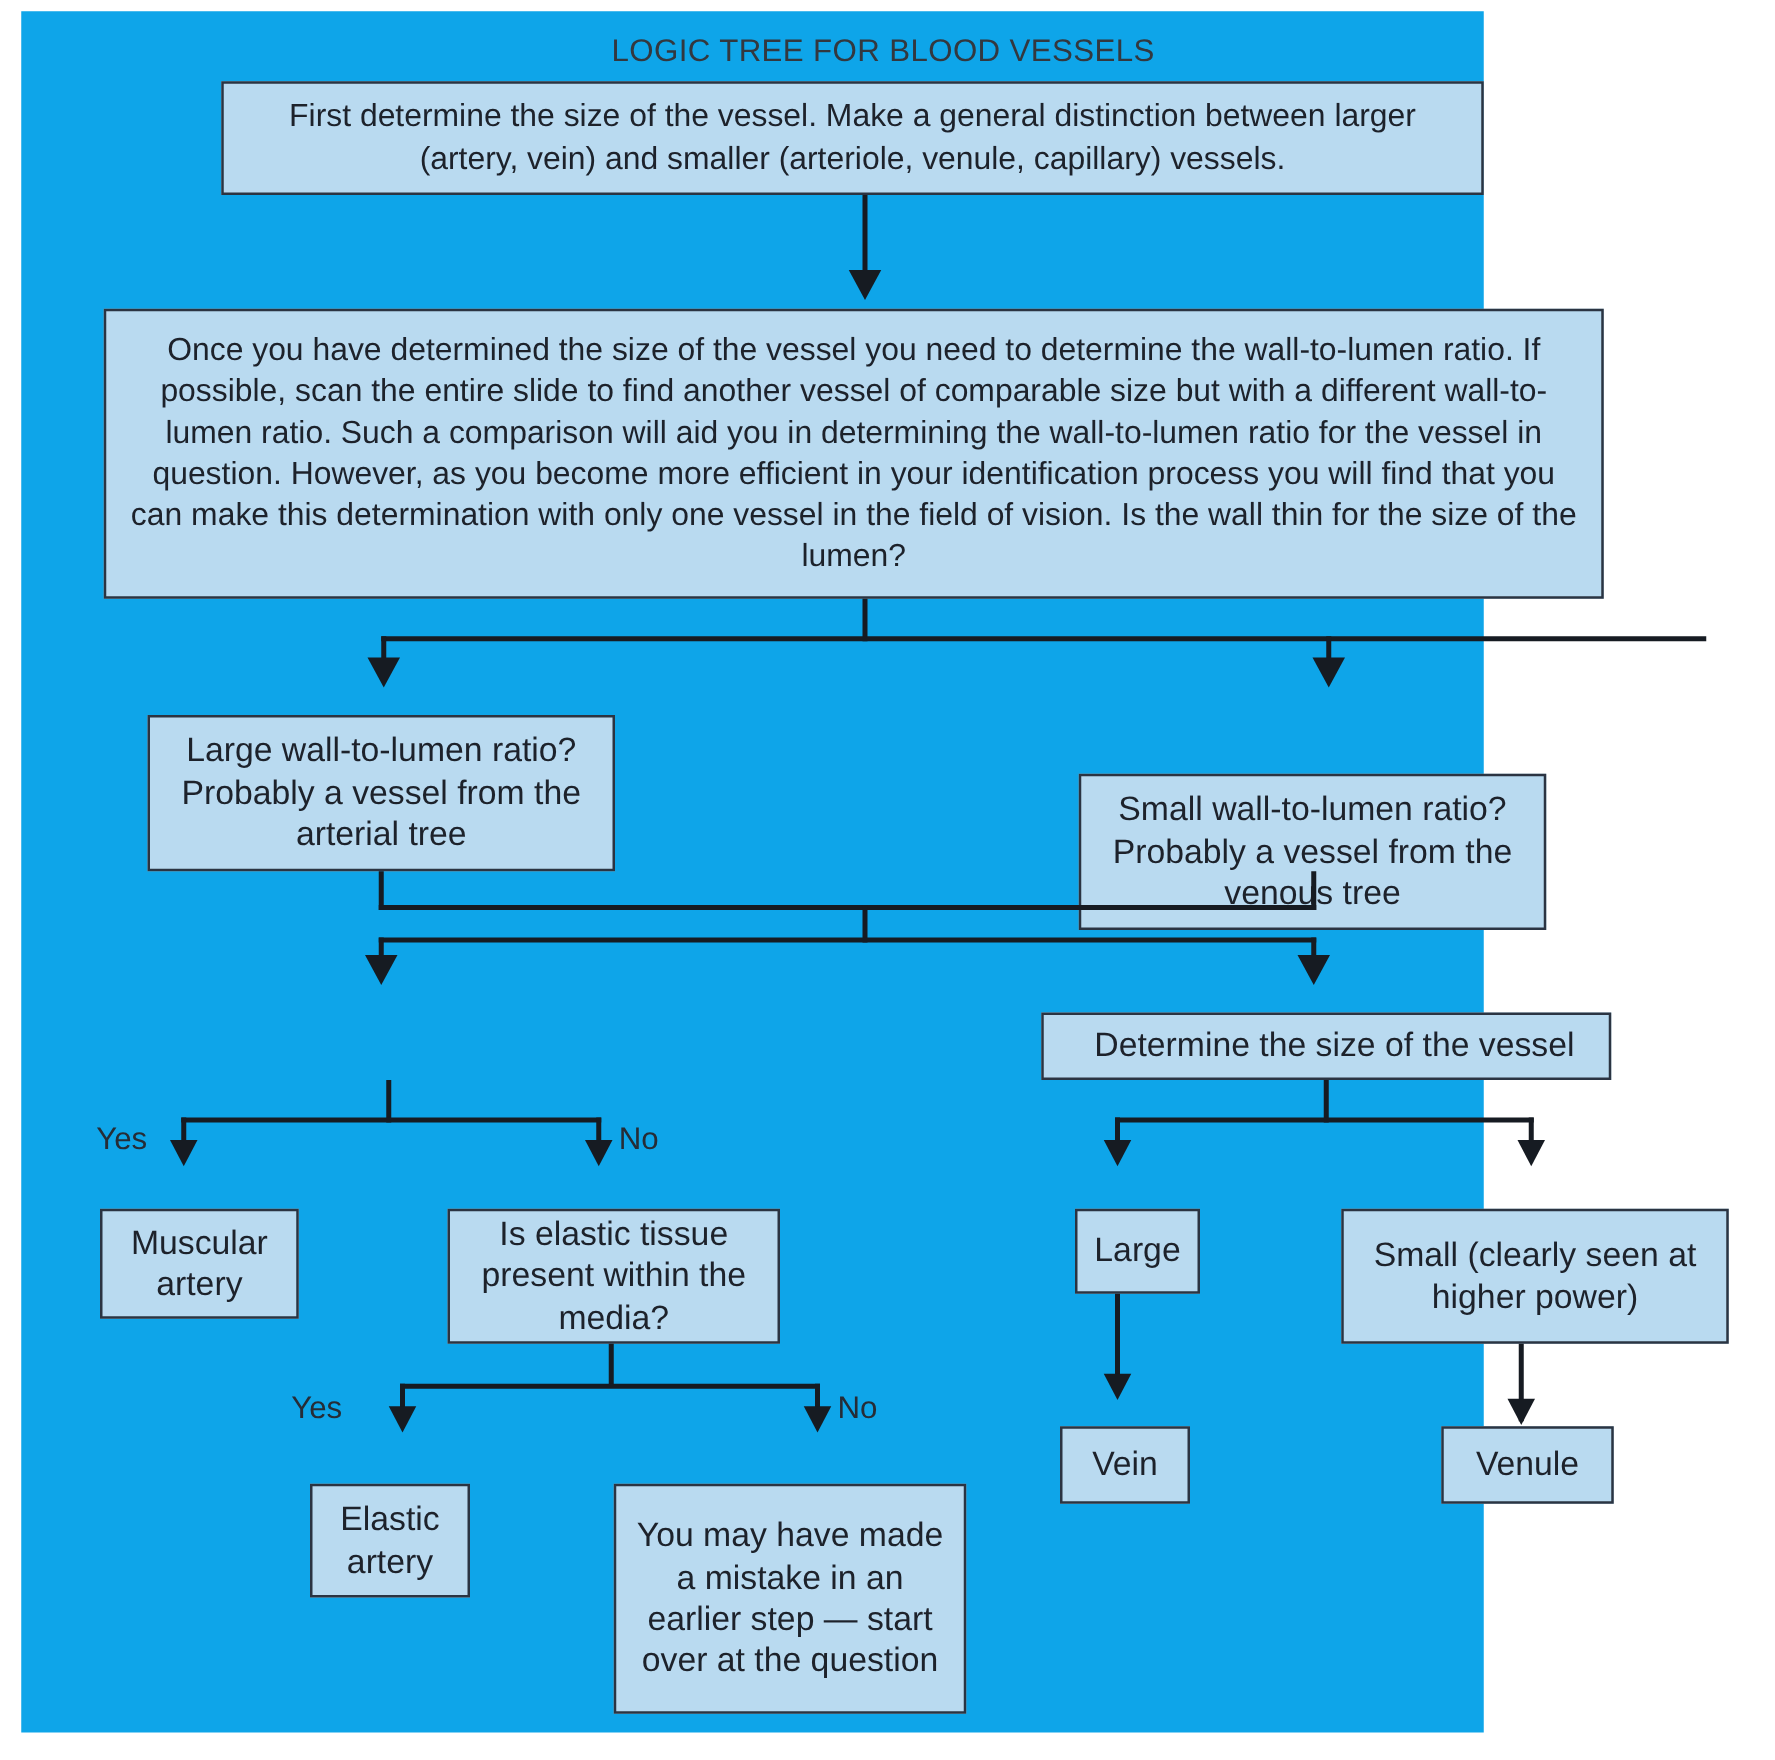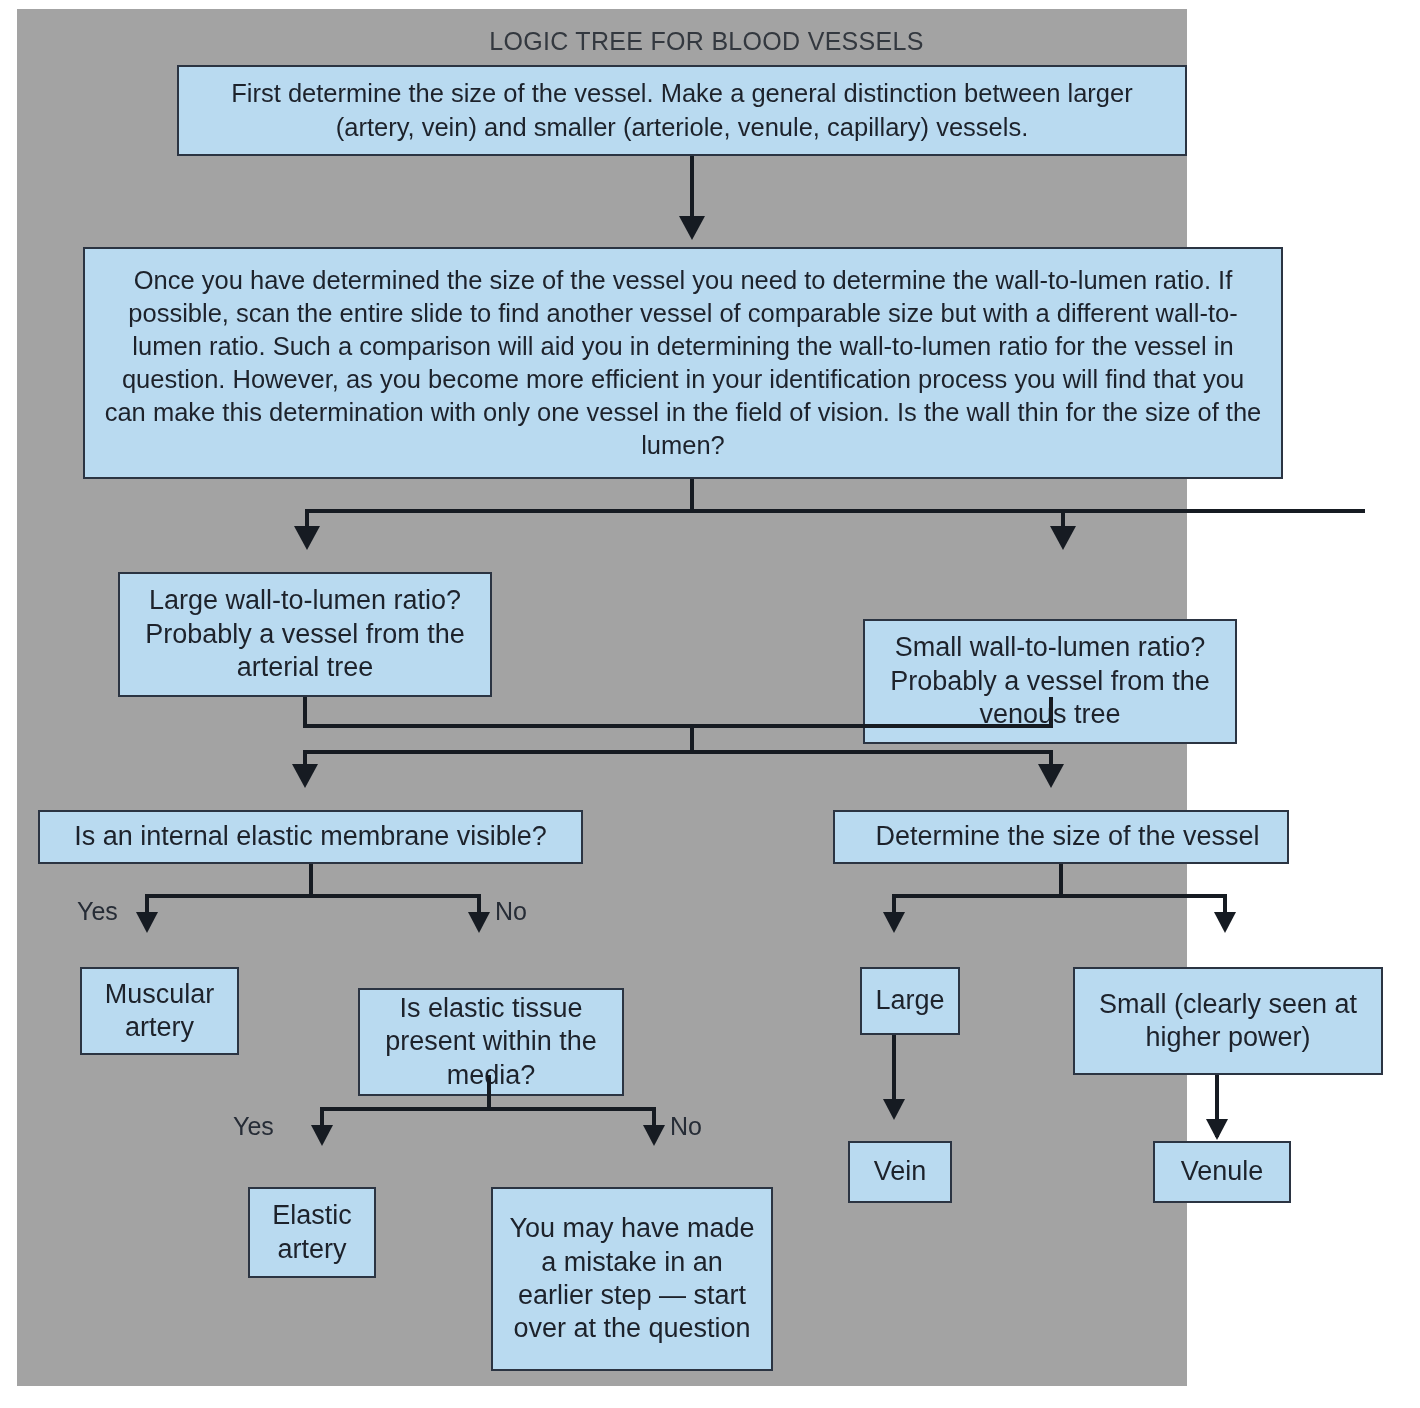--- a/index.html
+++ b/index.html
@@ -13,21 +13,21 @@
     font-family: "Liberation Sans", sans-serif;
     overflow: hidden;
   }
 
   #canvas {
     position: absolute;
     left: 17px;
     top: 9px;
     width: 1170px;
     height: 1377px;
-    background: #a3a3a3;
+    background: #0ea5e9;
   }
 
   .title {
     position: absolute;
     left: 0;
     top: 18px;
     width: 1379px;
     text-align: center;
     font-size: 25px;
     color: #33383f;
@@ -112,41 +112,40 @@
   <div class="vline" style="left:286px; top:688px; height:31px;"></div>
   <div class="vline" style="left:1032px; top:688px; height:31px;"></div>
   <div class="hline" style="left:286px; top:715px; width:750px;"></div>
   <div class="vline" style="left:673px; top:715px; height:30px;"></div>
   <div class="hline" style="left:286px; top:741px; width:750px;"></div>
   <div class="vline" style="left:286px; top:741px; height:22px;"></div>
   <div class="vline" style="left:1032px; top:741px; height:22px;"></div>
   <div class="arrowhead" style="left:275px; top:755px;"></div>
   <div class="arrowhead" style="left:1021px; top:755px;"></div>
 
-  <div class="box" style="left:21px; top:801px; width:545px; height:54px;">Is an internal elastic membrane visible?</div>
   <div class="box" style="left:816px; top:801px; width:456px; height:54px;padding-left:23px;">Determine the size of the vessel</div>
 
   <div class="vline" style="left:292px; top:855px; height:34px;"></div>
   <div class="hline" style="left:128px; top:885px; width:336px;"></div>
   <div class="vline" style="left:128px; top:885px; height:26px;"></div>
   <div class="vline" style="left:460px; top:885px; height:26px;"></div>
   <div class="arrowhead small" style="left:119px; top:903px;"></div>
   <div class="arrowhead small" style="left:451px; top:903px;"></div>
   <div class="label" style="left:60px; top:888px;">Yes</div>
   <div class="label" style="left:478px; top:888px;">No</div>
 
   <div class="vline" style="left:1042px; top:855px; height:34px;"></div>
   <div class="hline" style="left:875px; top:885px; width:335px;"></div>
   <div class="vline" style="left:875px; top:885px; height:26px;"></div>
   <div class="vline" style="left:1206px; top:885px; height:26px;"></div>
   <div class="arrowhead small" style="left:866px; top:903px;"></div>
   <div class="arrowhead small" style="left:1197px; top:903px;"></div>
 
   <div class="box" style="left:63px; top:958px; width:159px; height:88px;">Muscular artery</div>
-  <div class="box" style="left:341px; top:958px; width:266px; height:108px;margin-top:21px;">Is elastic tissue present within the media?</div>
+  <div class="box" style="left:341px; top:958px; width:266px; height:108px;">Is elastic tissue present within the media?</div>
   <div class="box" style="left:843px; top:958px; width:100px; height:68px;">Large</div>
   <div class="box" style="left:1056px; top:958px; width:310px; height:108px;">Small (clearly seen at higher power)</div>
 
   <div class="vline" style="left:470px; top:1066px; height:34px;"></div>
   <div class="hline" style="left:303px; top:1098px; width:336px;"></div>
   <div class="vline" style="left:303px; top:1098px; height:26px;"></div>
   <div class="vline" style="left:635px; top:1098px; height:26px;"></div>
   <div class="arrowhead small" style="left:294px; top:1116px;"></div>
   <div class="arrowhead small" style="left:626px; top:1116px;"></div>
   <div class="label" style="left:216px; top:1103px;">Yes</div>

